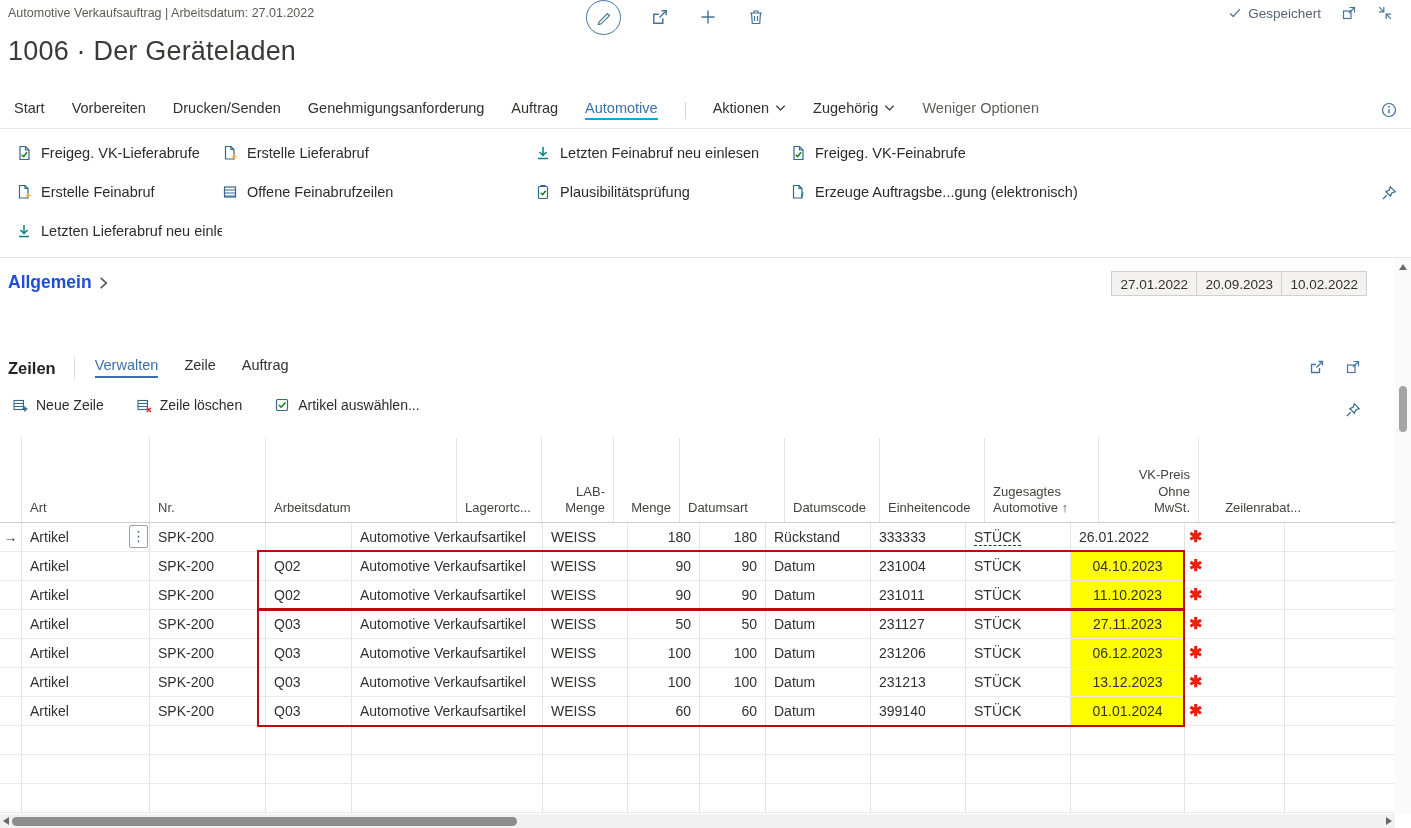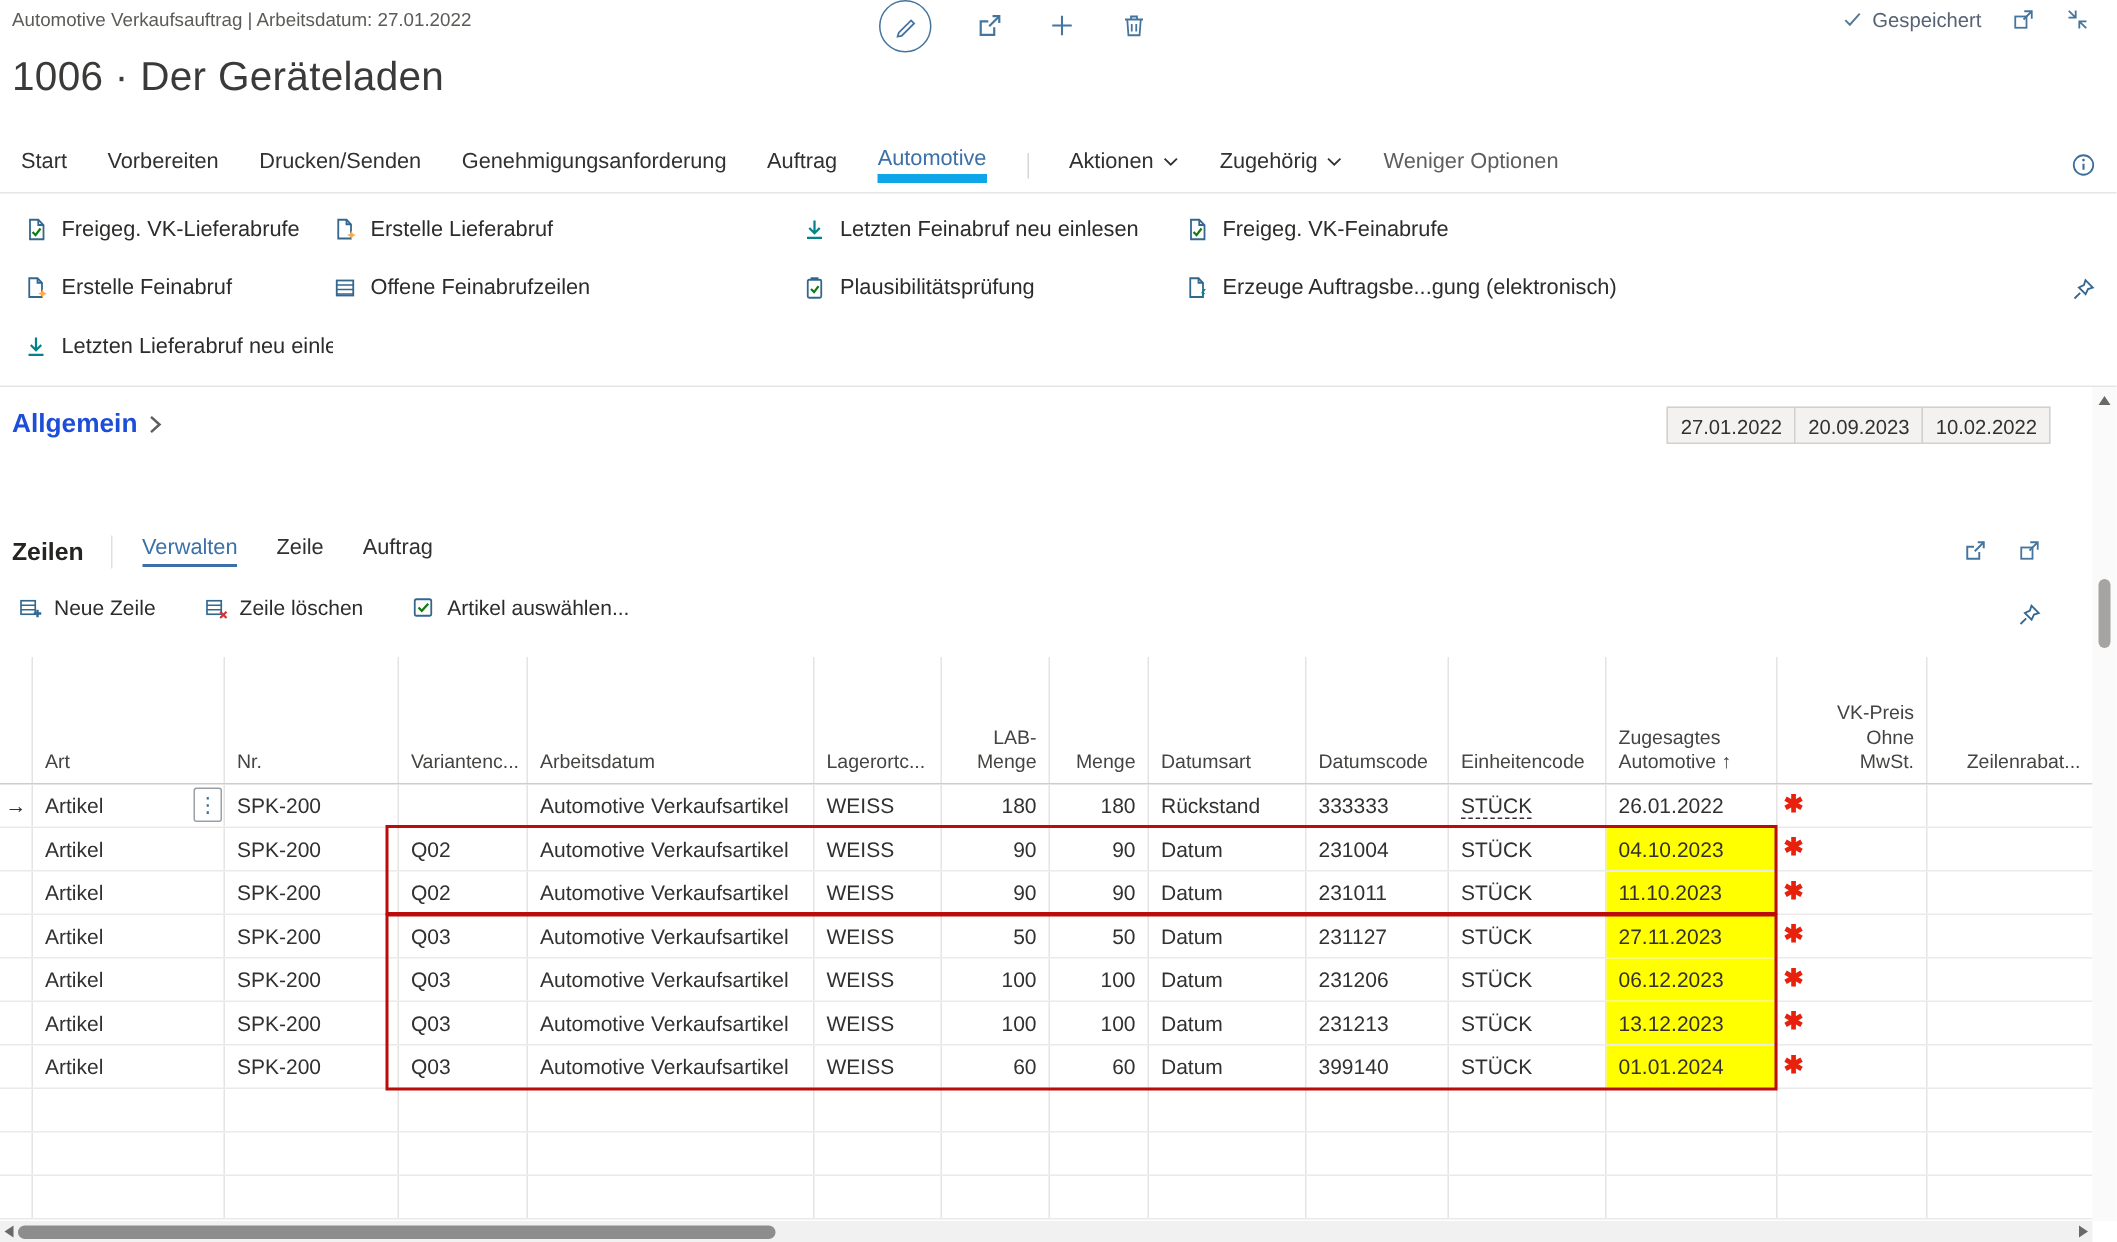--- a/index.html
+++ b/index.html
@@ -10,21 +10,21 @@
   .caption{position:absolute;top:6px;left:8px;font-size:12.5px;color:#5d5b58;}
   .top-center{position:absolute;top:0;left:586px;height:34px;display:flex;align-items:center;gap:30px;}
   .edit-circle{width:33px;height:33px;border:1.4px solid #44759e;border-radius:50%;display:flex;align-items:center;justify-content:center;}
   .top-right{position:absolute;top:5px;right:18px;display:flex;align-items:center;gap:20px;}
   .saved{display:flex;align-items:center;gap:6px;font-size:13.5px;color:#566374;}
   
   .page-title{position:absolute;top:36px;left:8px;font-size:27px;font-weight:400;color:#3b3a39;letter-spacing:.2px;}
   
   .menu{position:absolute;top:97px;left:14px;right:40px;display:flex;align-items:center;gap:27px;font-size:14.5px;height:26px;}
   .menu-item{display:flex;align-items:center;gap:6px;padding-bottom:4px;cursor:default;white-space:nowrap;}
-  .menu-item.active{color:#3b71a8;border-bottom:6px solid #0ea5e9;padding-bottom:2px;}
+  .menu-item.active{color:#3b71a8;border-bottom:2px solid #0ea5e9;padding-bottom:2px;}
   .menu-item.muted{color:#605e5c;}
   .menu-divider{width:1px;height:17px;background:#d8d6d4;}
   .info-btn{position:absolute;top:102px;right:14px;}
   .hr{position:absolute;left:0;right:0;height:1px;background:#e7e5e3;}
   
   .actions-grid{position:absolute;top:133px;left:16px;right:60px;display:grid;
     grid-template-columns:206px 313px 255px 1fr;grid-auto-rows:39px;align-items:center;}
   .action{display:flex;align-items:center;gap:9px;font-size:14.5px;color:#2d2c2b;white-space:nowrap;overflow:hidden;}
   .pin-actions{position:absolute;top:185px;right:14px;}
   .pin-toolbar{position:absolute;top:402px;right:50px;}
@@ -46,21 +46,21 @@
   .tool{display:flex;align-items:center;gap:8px;white-space:nowrap;color:#2d2c2b;}
   
   .table{position:absolute;top:438px;left:0;width:1395px;height:375px;font-size:14px;}
   .thead{display:flex;height:85px;border-bottom:1px solid #cfcdcb;box-sizing:border-box;}
   .th{display:flex;flex-direction:column;justify-content:flex-end;padding:0 8px 6px 8px;font-size:13px;
     color:#454442;white-space:pre-line;line-height:1.25;box-sizing:border-box;border-right:1px solid #e6e4e2;}
   .th.num{text-align:right;}
   .tr{display:flex;height:29px;border-bottom:1px solid #eceae8;box-sizing:border-box;}
   .td{padding:0 8px;line-height:28px;white-space:nowrap;overflow:hidden;box-sizing:border-box;border-right:1px solid #e6e4e2;}
   .td.num{text-align:right;}
-  .td.hl{background:#ffff00;}
+  .td.hl{background:#ffff00;text-align:center;}
   .td.warn{text-align:left;padding-left:4px;color:#e8210d;font-size:16px;font-weight:700;}
   .td.drill{text-decoration:underline dashed;text-underline-offset:3px;text-decoration-thickness:1px;}
   .cm{width:22px;padding:0;text-align:center;}
   .c0{width:128px;} .c1{width:116px;} .c2{width:86px;} .c3{width:191px;} .c4{width:85px;}
   .c5{width:72px;} .c6{width:66px;} .c7{width:105px;} .c8{width:95px;} .c9{width:105px;}
   .c10{width:114px;} .c11{width:100px;} .c12{width:110px;border-right:none;}
   .row-menu{position:absolute;right:1px;top:2px;width:19px;height:23px;border:1px solid #99a0a7;border-radius:2px;
     color:#3f6e99;text-align:center;line-height:21px;font-size:14px;background:#fff;box-sizing:border-box;}
   .anno{position:absolute;left:257px;width:928px;border:2px solid #bb0b0b;box-sizing:border-box;pointer-events:none;z-index:5;}
   .anno1{top:112px;height:60px;}
@@ -301,21 +301,20 @@
 <svg class="pin-toolbar ic" viewBox="0 0 16 16">
   <path d="M9.3 1.8l4.9 4.9-3.2 1-1.6 3.4-4.5-4.5 3.4-1.6z" fill="none" stroke="#33678e" stroke-width="1.2"></path>
     <path d="M5.8 10.2L2 14" stroke="#33678e" stroke-width="1.2"></path>
 </svg>
 
 <div class="table">
   <div class="thead">
     <div class="th cm"></div>
     <div class="th c0">Art</div>
     <div class="th c1">Nr.</div>
-    <div class="th c2">Variantenc...</div>
     <div class="th c3">Arbeitsdatum</div>
     <div class="th c4">Lagerortc...</div>
     <div class="th c5 num">LAB-
 Menge</div>
     <div class="th c6 num">Menge</div>
     <div class="th c7">Datumsart</div>
     <div class="th c8">Datumscode</div>
     <div class="th c9">Einheitencode</div>
     <div class="th c10">Zugesagtes
 Automotive ↑</div>

